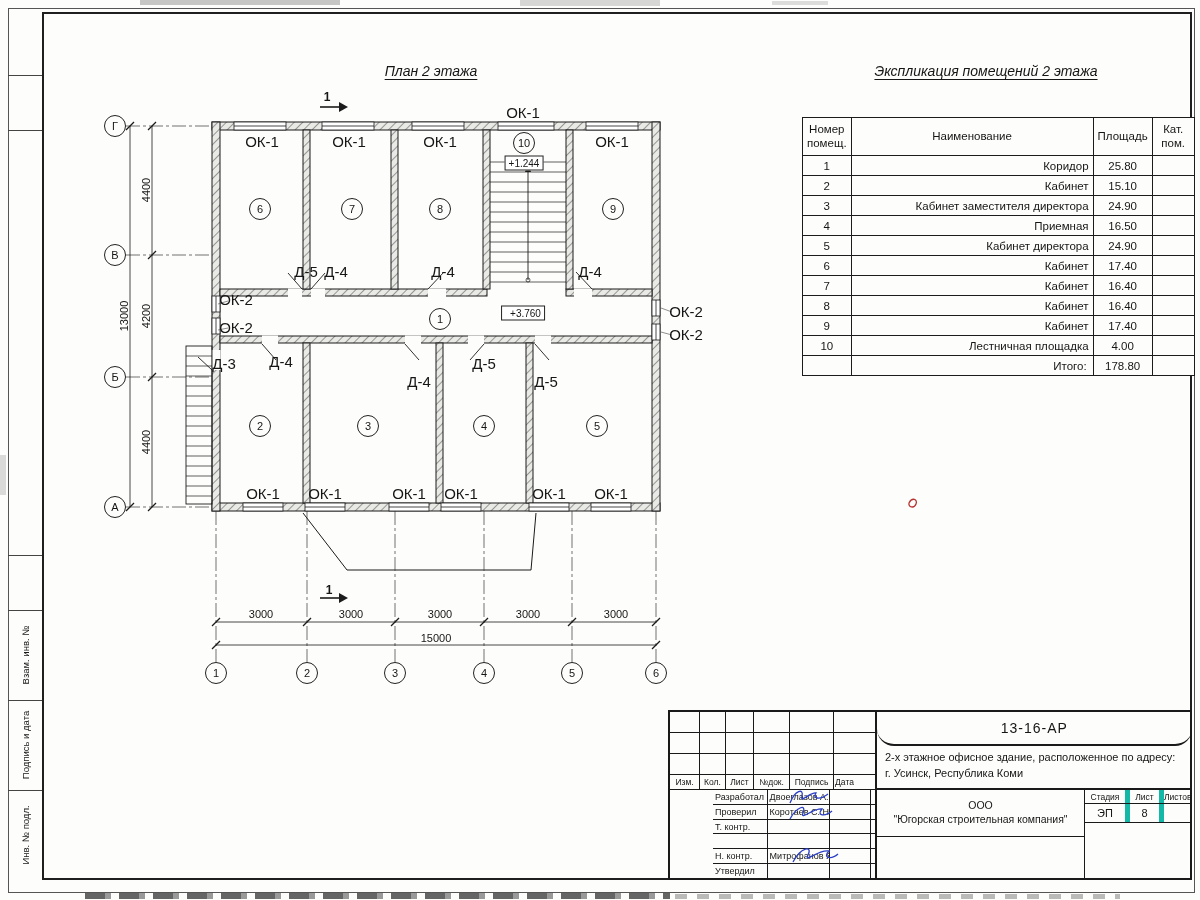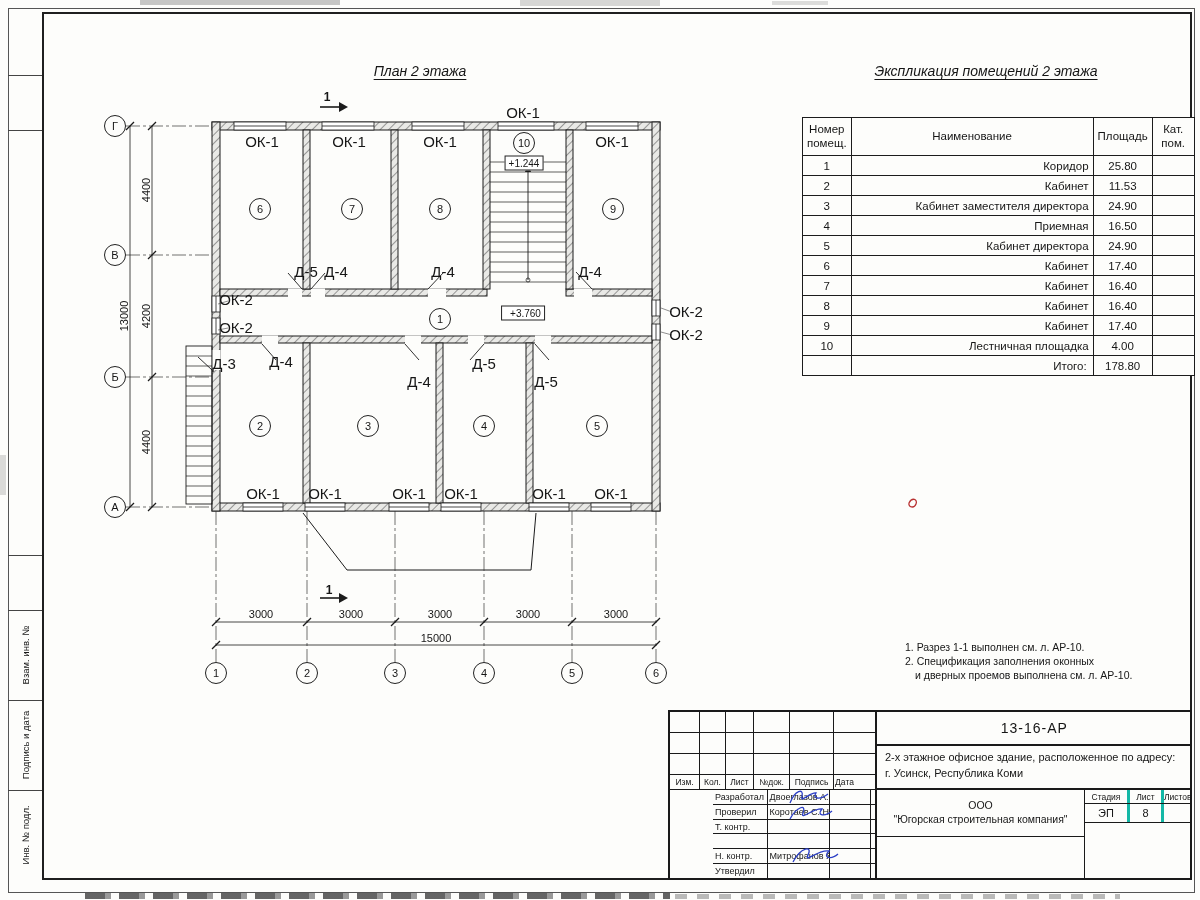--- a/index.html
+++ b/index.html
@@ -41,30 +41,30 @@
   .tb-row { display:flex; height:21px; border-bottom:1px solid #1a1a1a; }
   .tb-row.tbr-h { height:15px; }
   .tc { height:100%; border-right:1px solid #1a1a1a; display:flex; align-items:center; justify-content:center; font-size:8.5px; }
   .tc1{width:30px}.tc2{width:26px}.tc3{width:28px}.tc4{width:36px}.tc5{width:44px}.tc6{width:21px;border-right:none}
   .tb-roles { flex:1; display:flex; flex-direction:column;padding-left:43px; }
   .tb-role-row { flex:1; display:flex; border-bottom:1px solid #1a1a1a; }
   .tb-role-row:last-child { border-bottom:none; }
   .rc { height:100%; display:flex; align-items:center; border-right:1px solid #1a1a1a; padding:0 2px; font-size:9px; white-space:nowrap; overflow:hidden; }
   .rc-role{width:56px}.rc-name{width:64px}.rc-sig{width:42px}.rc-date{flex:1;border-right:none}
   .tb-right { flex:1; display:flex; flex-direction:column; }
-  .tb-doc { height:34px; border-bottom:2px solid #1a1a1a; display:flex; align-items:center; justify-content:center; font-size:14px; letter-spacing:1px; }
+  .tb-doc { height:34px; border-bottom:2px solid #1a1a1a; display:flex; align-items:center; justify-content:center; font-size:14px; letter-spacing:1px;border-radius:17px; }
   .tb-desc { height:44px; border-bottom:2px solid #1a1a1a; padding:4px 8px; font-size:11px; line-height:1.45; }
   .tb-bottom { flex:1; display:flex; }
   .tb-company-col { width:208px; border-right:1.5px solid #1a1a1a; display:flex; flex-direction:column; }
   .tb-company { height:47px; border-bottom:1.5px solid #1a1a1a; display:flex; flex-direction:column; align-items:center; justify-content:center; font-size:10.5px; line-height:1.3; text-align:center; }
   .tb-sheettitle { flex:1; display:flex; align-items:center; justify-content:center; font-size:12px; }
   .tb-stage-col { flex:1; display:flex; flex-direction:column; }
   .tb-stage-head { display:flex; height:14px; border-bottom:1px solid #1a1a1a; }
   .tb-stage-vals { display:flex; height:19px; border-bottom:1px solid #1a1a1a; }
-  .sc { display:flex; align-items:center; justify-content:center; border-right:3px solid #14b8a6; font-size:8.5px; height:100%; }
+  .sc { display:flex; align-items:center; justify-content:center; border-right:5px solid #14b8a6; font-size:8.5px; height:100%; }
   .sc1{width:45px}.sc2{width:34px}.sc3{flex:1;border-right:none}
   .tb-stage-vals .sc { font-size:11px; }
   .tb-stage-rest { flex:1; }
 
   
   .strip-line { position:absolute; left:8px; width:34px; height:0; border-top:1px solid #444; }
   .stamp { position:absolute; transform:translate(-50%,-50%) rotate(-90deg); font-size:9.5px; white-space:nowrap; }
 
   
   .sigs { position:absolute; left:786px; top:786px; width:60px; height:92px; }
@@ -255,21 +255,21 @@
       <line x1="228" y1="328" x2="218" y2="330"></line>
       <line x1="672" y1="312" x2="661" y2="308"></line>
       <line x1="672" y1="335" x2="661" y2="332"></line>
     </g>
 
     <g stroke="#b83232" stroke-width="1.3" fill="none">
       <path d="M909,503 c3,-6 9,-4 7,1 c-2,5 -8,3 -7,-1"></path>
     </g>
   </svg>
 
-  <span class="title" style="left:420px; top:71px;">План 2 этажа</span>
+  <span class="title" style="left:431px; top:71px;">План 2 этажа</span>
   <span class="title" style="left:986px; top:71px;">Экспликация помещений 2 этажа</span>
 
   <div class="layer">
 
   <span class="circ" style="left: 115px; top: 126px;">Г</span>
       <span class="circ" style="left: 115px; top: 255px;">В</span>
       <span class="circ" style="left: 115px; top: 377px;">Б</span>
       <span class="circ" style="left: 115px; top: 507px;">А</span>
     </div>
   <div class="layer">
@@ -368,21 +368,21 @@
         <tr>
           <td class="c">1</td>
           <td class="l">Коридор</td>
           <td class="c">25.80</td>
           <td class="c"></td>
         </tr>
 
         <tr>
           <td class="c">2</td>
           <td class="l">Кабинет</td>
-          <td class="c">11.53</td>
+          <td class="c">15.10</td>
           <td class="c"></td>
         </tr>
 
         <tr>
           <td class="c">3</td>
           <td class="l">Кабинет заместителя директора</td>
           <td class="c">24.90</td>
           <td class="c"></td>
         </tr>
 
@@ -438,25 +438,20 @@
     <tfoot>
       <tr>
         <td></td>
         <td class="r">Итого:</td>
         <td class="c">178.80</td>
         <td></td>
       </tr>
     </tfoot>
   </table>
 
-  <div class="notes">
-    <div>1. Разрез 1-1 выполнен см. л. АР-10.</div>
-    <div>2. Спецификация заполнения оконных</div>
-    <div class="indent">и дверных проемов выполнена см. л. АР-10.</div>
-  </div>
 
   <div class="tb">
     <div class="tb-left">
       <div class="tb-row">
         <span class="tc tc1"></span>
           <span class="tc tc2"></span>
           <span class="tc tc3"></span>
           <span class="tc tc4"></span>
           <span class="tc tc5"></span>
           <span class="tc tc6"></span>

